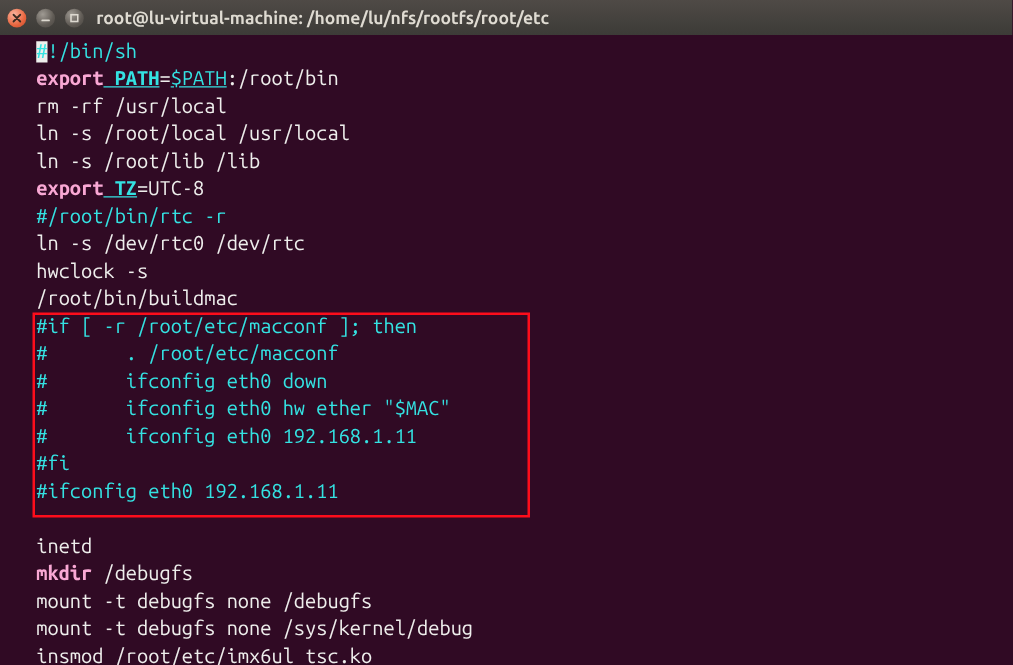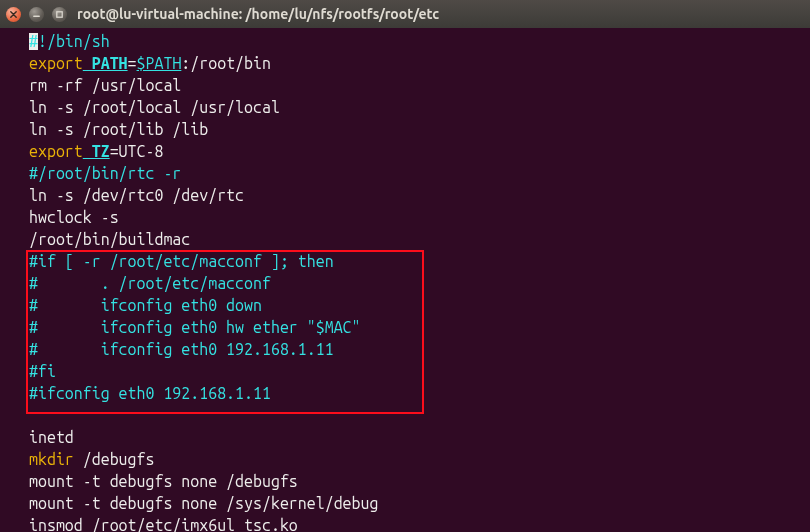--- a/index.html
+++ b/index.html
@@ -50,21 +50,21 @@
     width: 810px;
     box-sizing: border-box;
     height: calc(532px - 28px);
     margin-left: 27px;
   }
   .line {
     white-space: pre;
     color: #eeeeec;
     padding-left: 2px;
   }
-  .kw   { color: #eab308; font-weight: normal; }   
+  .kw   { color: #f9a8d4; font-weight: bold; }   
   .var  { color: #34e2e2; text-decoration: underline; }                       
   .cmt  { color: #34e2e2; }                       
   .status {
     position: absolute;
     bottom: 2px;
     left: 0;
     right: 0;
     display: flex;
     color: #eeeeec;
   }

